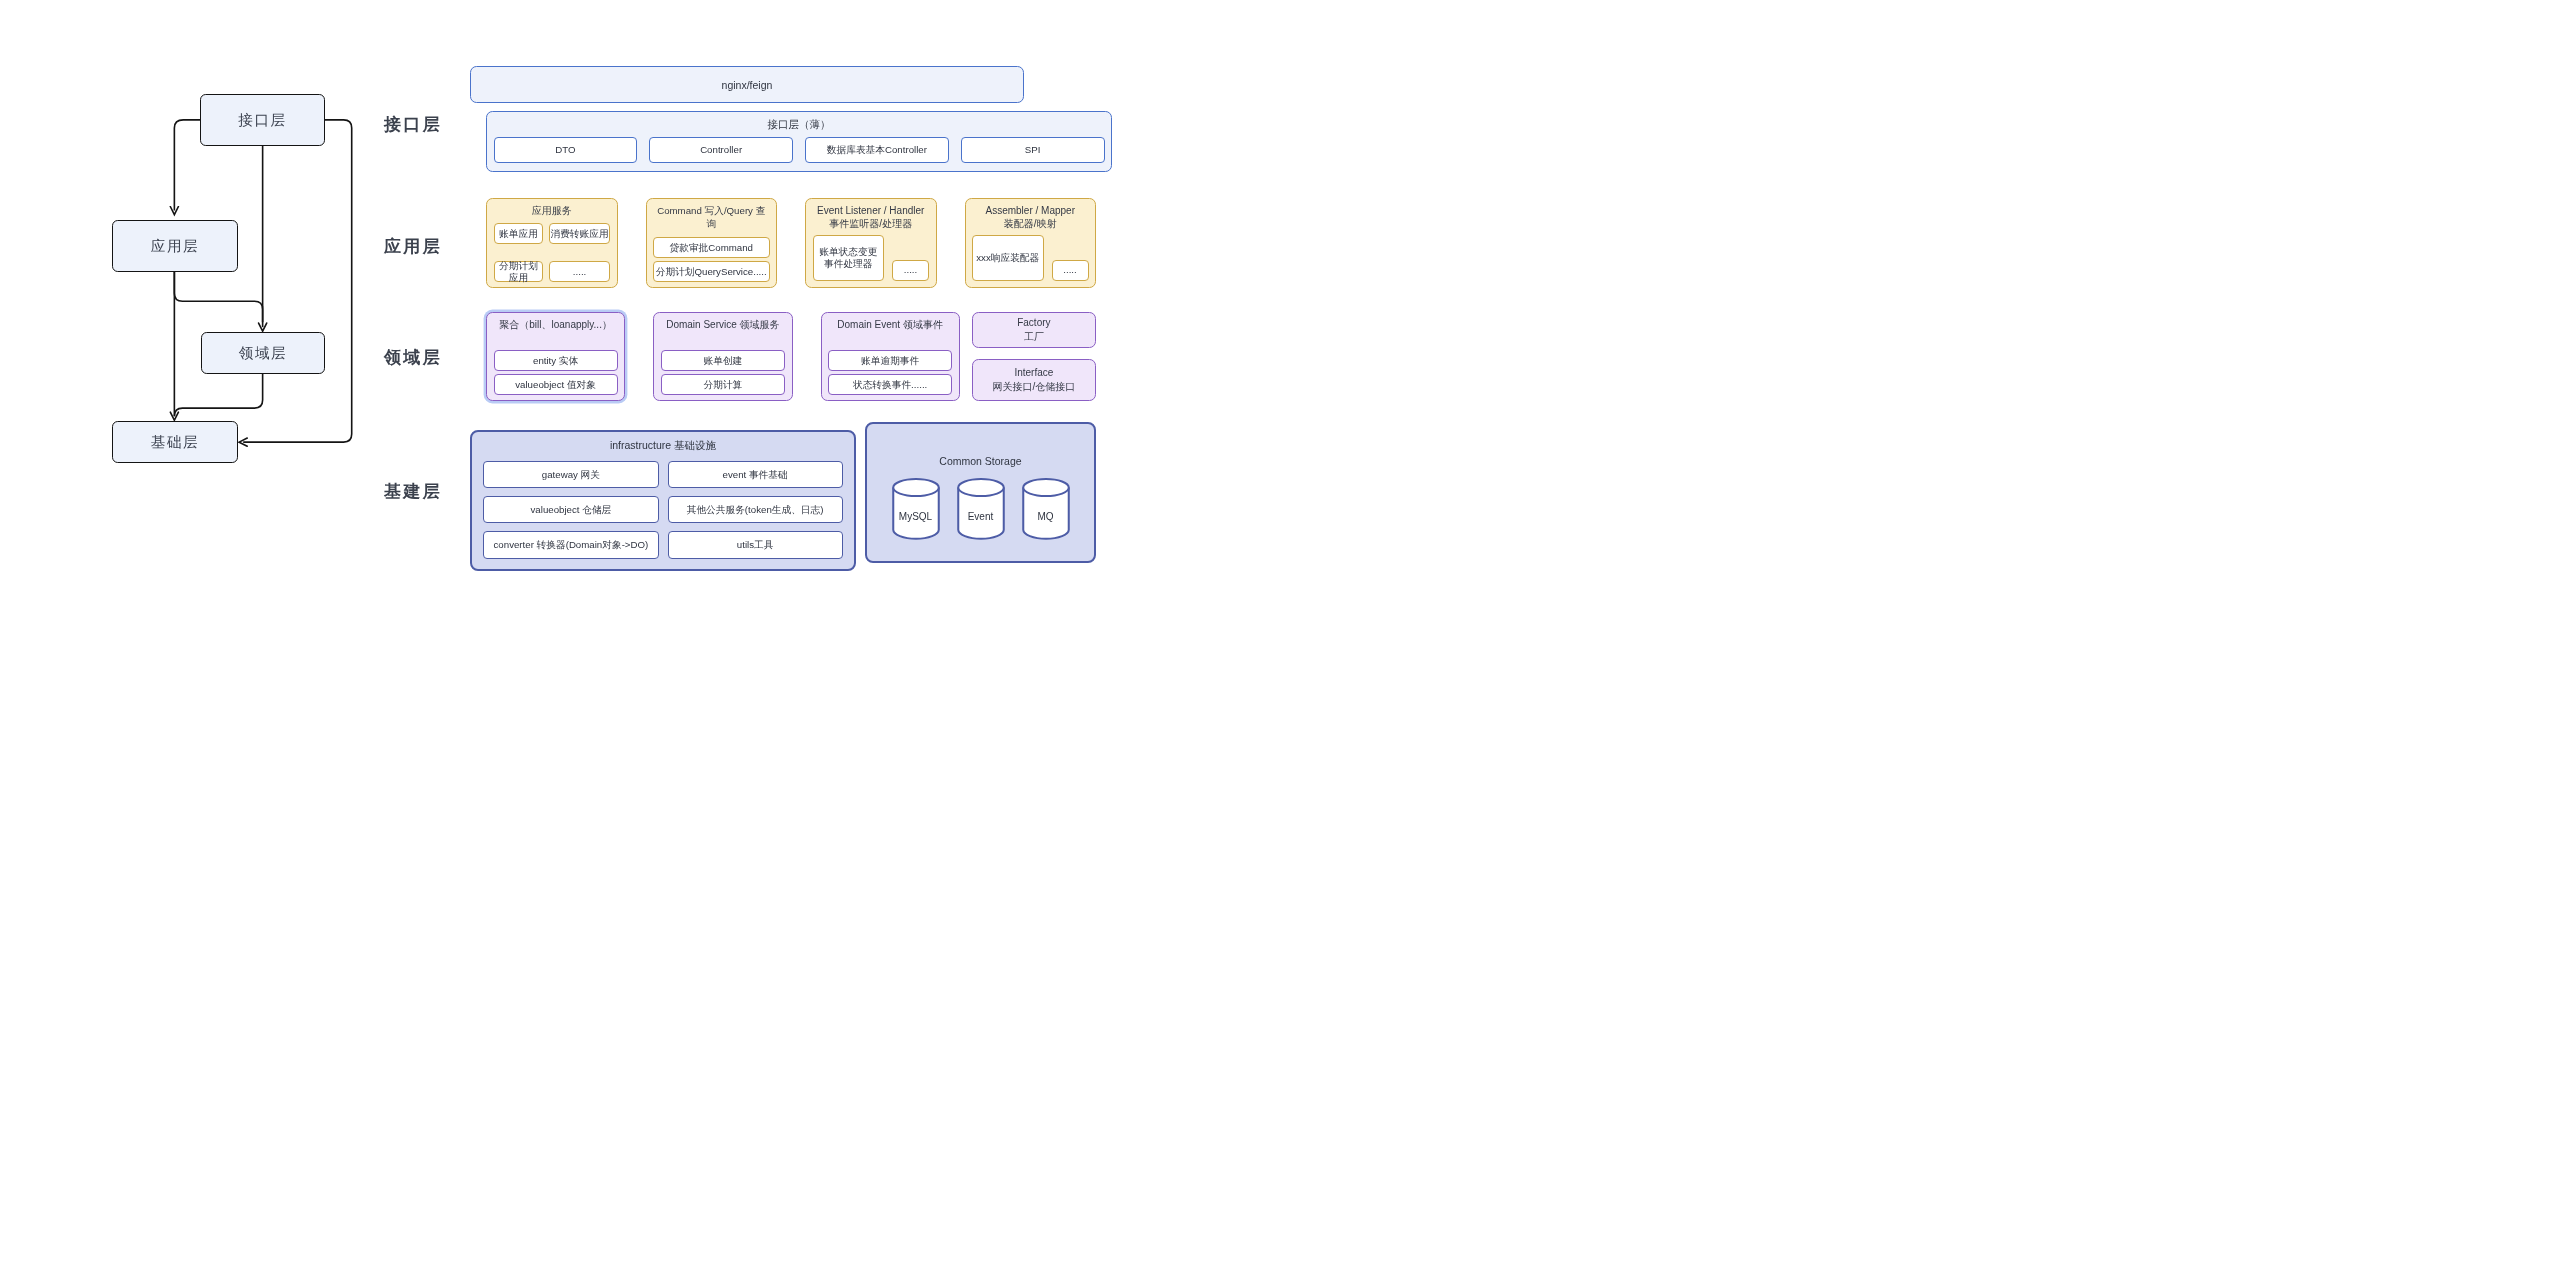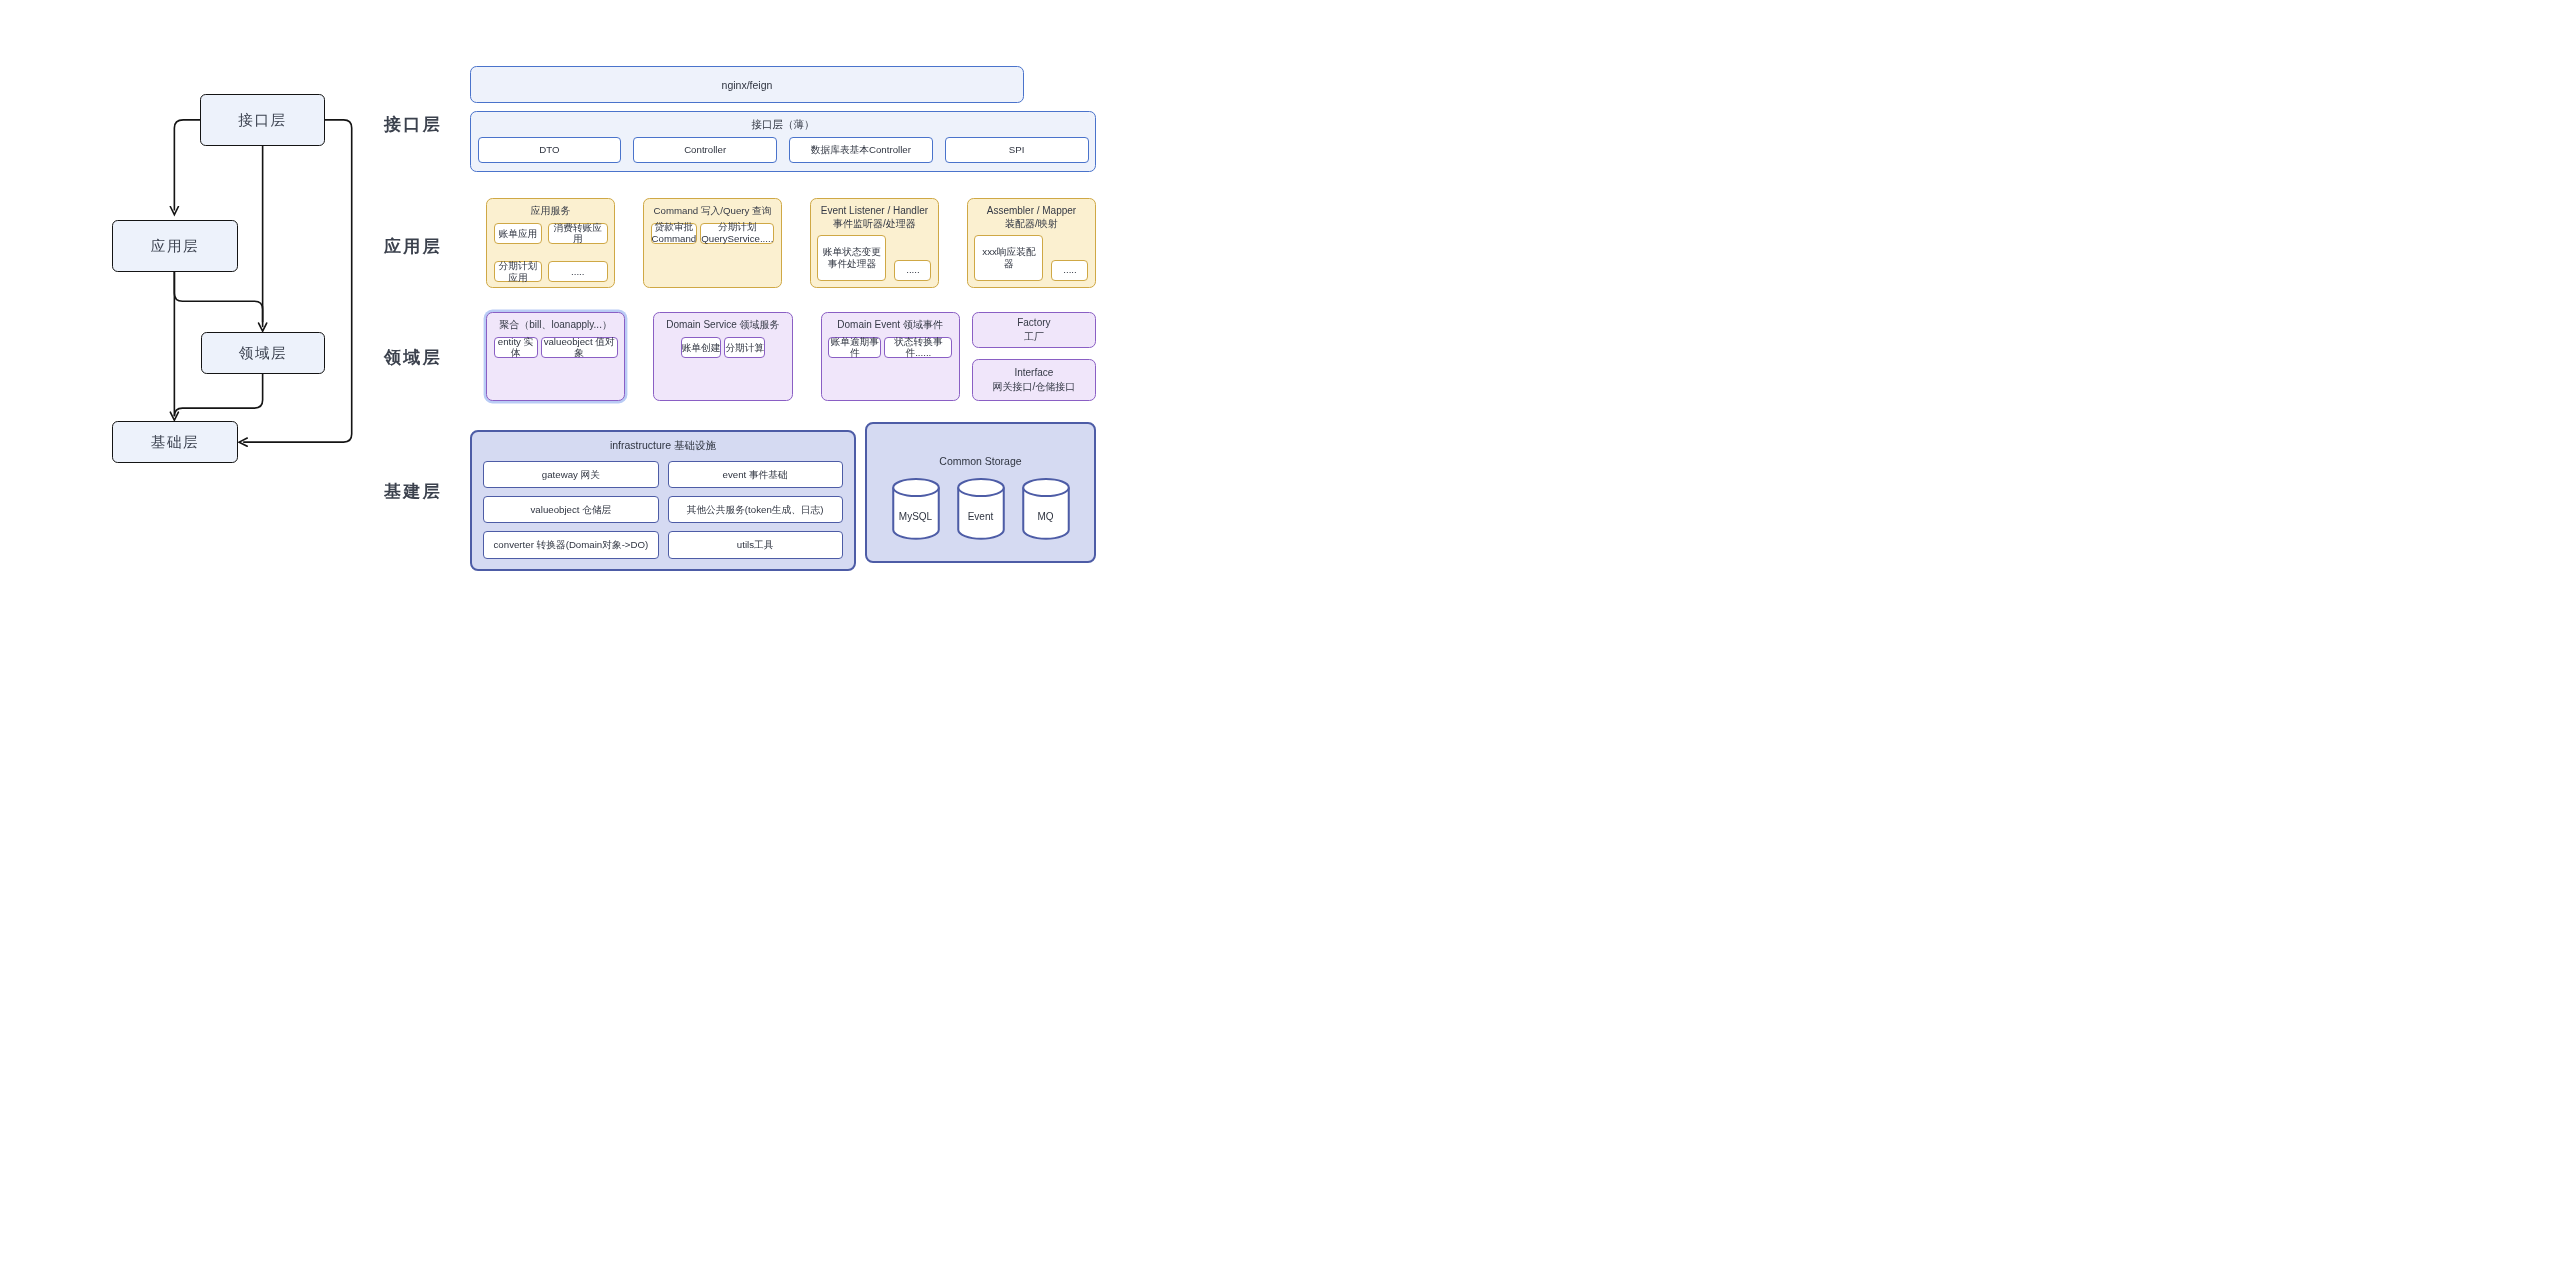--- a/index.html
+++ b/index.html
@@ -21,34 +21,34 @@
   .blue-panel{background:#eef2fb;border:1.6px solid #4a73cb;}
   .wb{background:#ffffff;border-radius:4px;display:flex;align-items:center;justify-content:center;
       text-align:center;font-size:9.7px;color:#2f3440;box-sizing:border-box;line-height:1.2;}
   .wb.b{border:1.6px solid #4a73cb;}
   .wb.y{border:1.3px solid #cfa845;}
   .wb.p{border:1.3px solid #8a5fc4;}
   .wb.i{border:1.6px solid #4d5ca6;}
 
   .nginx-bar{display:flex;align-items:center;justify-content:center;font-size:10.5px;color:#2f3440;}
 
-  .if-row{padding:4px 6.5px 0 6.5px;}
+  .if-row{padding:4px 6.5px 0 6.5px;margin-left:16px;}
   .if-title{text-align:center;font-size:10.5px;color:#2f3440;margin:1.6px 0 5.7px 0;}
   .if-items{display:flex;gap:12px;}
   .if-items .wb{flex:1;height:26px;}
 
   .hrow{display:flex;gap:12px;position:absolute;}
   .card{flex:1;box-sizing:border-box;border-radius:6.5px;padding:4.9px 6.5px;display:flex;flex-direction:column;margin-left:16px;}
   .card.yellow{background:#fbf0d0;border:1.6px solid #cfa845;}
   .card.purple{background:#f0e6fa;border:1.6px solid #8a5fc4;}
   .card.purple.glow{box-shadow:0 0 0 2.4px #b9cbf5;}
   .card-title{text-align:center;font-size:10px;color:#343945;margin:1.6px 0 4.9px 0;line-height:1.25;}
   .grid2{display:grid;grid-template-columns:0.82fr 1fr;gap:5.7px;flex:1;align-content:space-between;}
   .grid2 .wb{height:21px;}
-  .stack2{display:flex;flex-direction:row;gap:3px;flex:1;justify-content:center;}
+  .stack2{display:flex;flex-direction:column;gap:3px;flex:1;justify-content:flex-end;}
   .stack2 .wb{height:21px;}
   .lhrow{display:flex;gap:8px;flex:1;align-items:stretch;padding-bottom:1.6px;}
   .lhrow .main{flex:1.35;min-height:42px;padding:1.6px 3.2px;}
   .lhrow .more{width:37px;height:21px;align-self:flex-end;}
   .side-col{flex:1;display:flex;flex-direction:column;justify-content:space-between;}
   .side-box{background:#f0e6fa;border:1.6px solid #8a5fc4;border-radius:6.5px;box-sizing:border-box;
             display:flex;flex-direction:column;align-items:center;justify-content:center;
             font-size:10px;color:#343945;line-height:1.45;}
 
   .infra-box{background:#d5daf2;border:2px solid #4d5ca6;border-radius:8px;padding:5.7px 11.3px 10.5px 11.3px;

